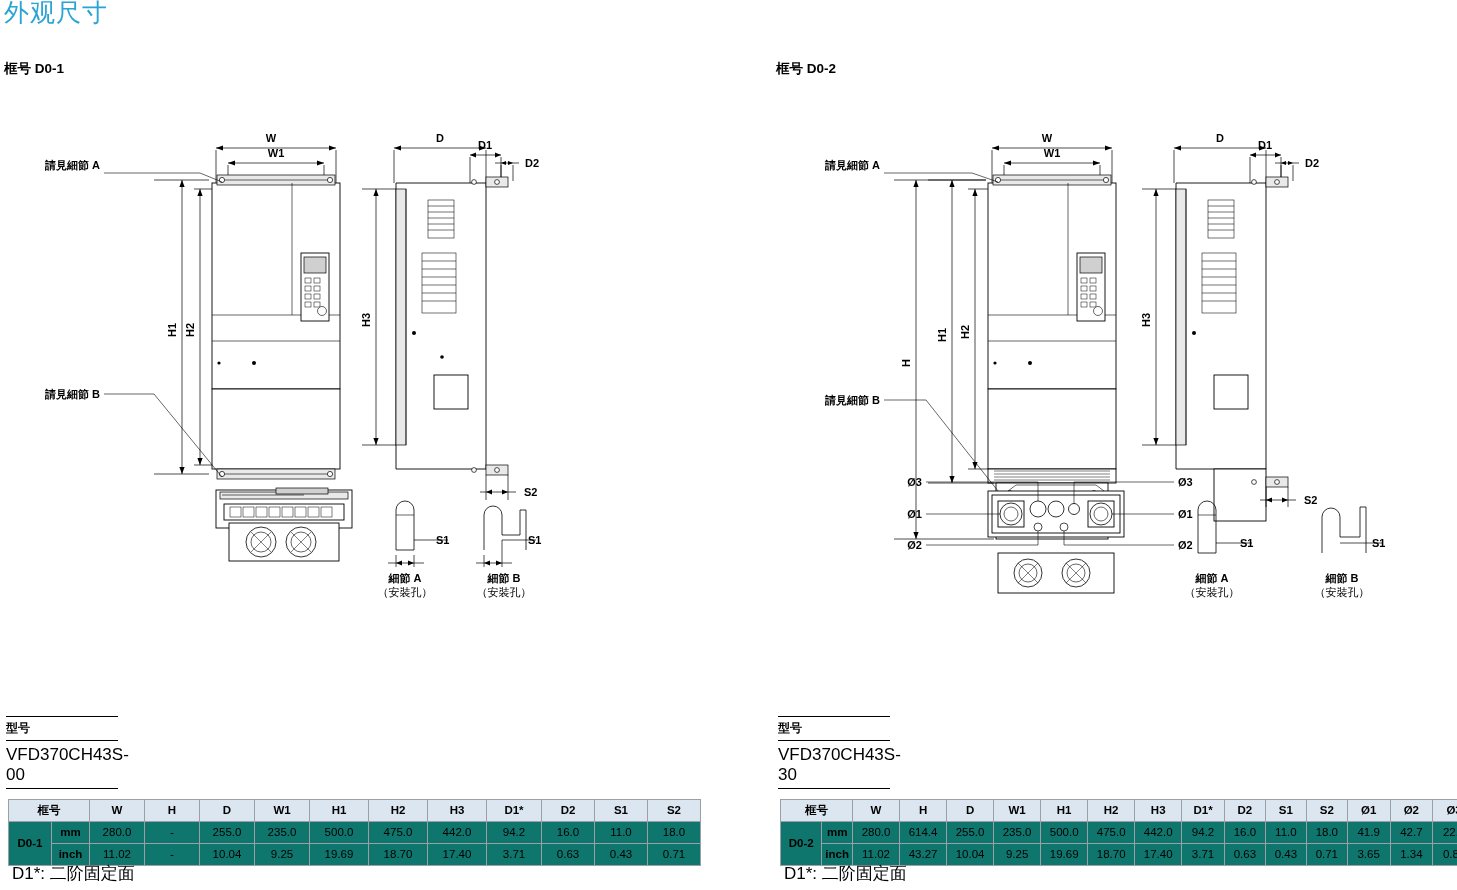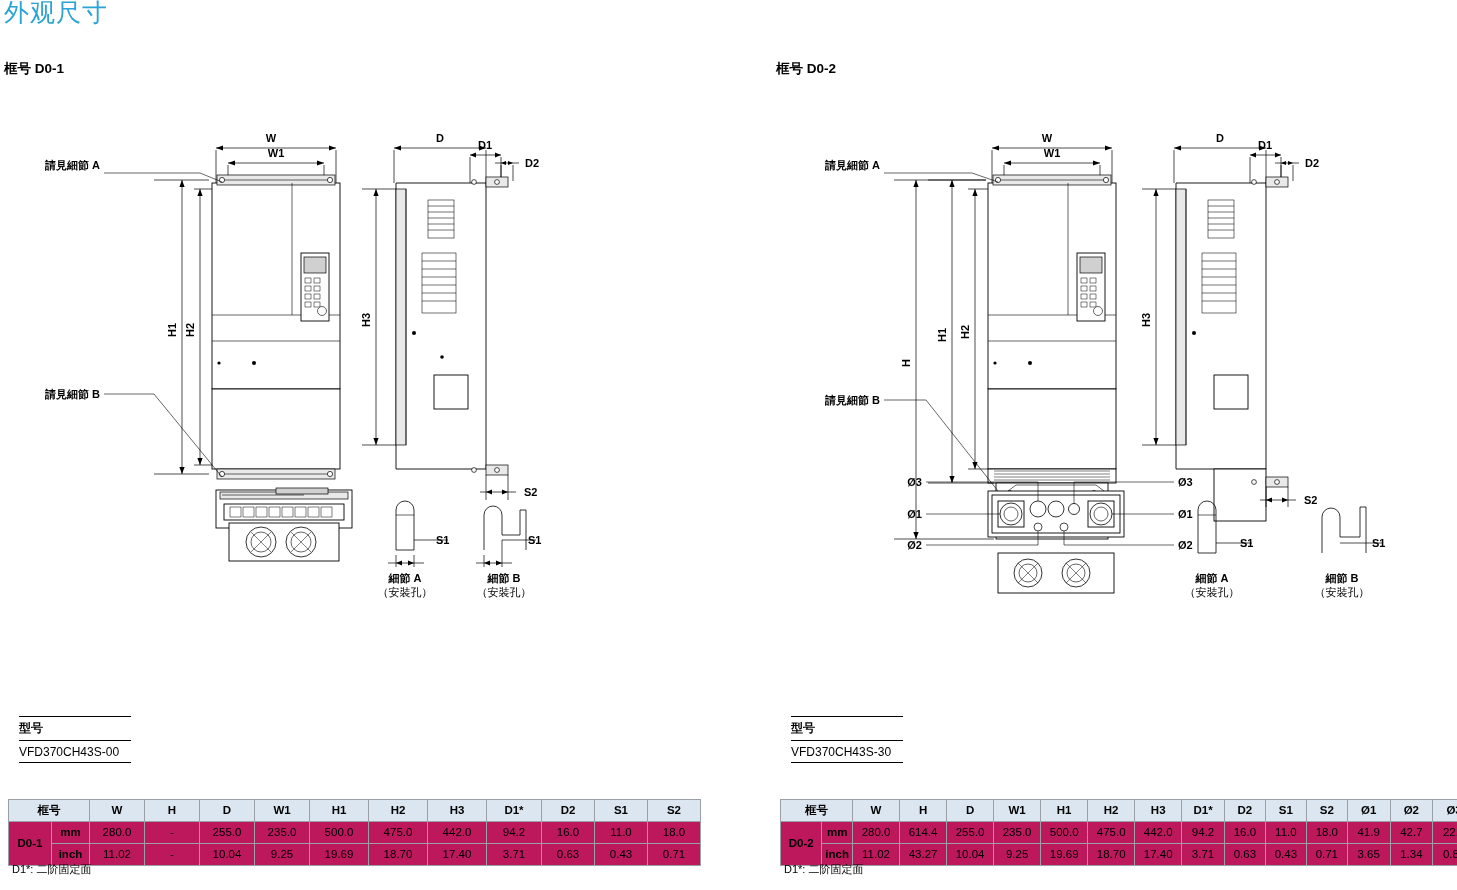--- a/index.html
+++ b/index.html
@@ -49,37 +49,37 @@
     position: absolute;
     left: 0;
     top: 95px;
     width: 700px;
     height: 560px;
   }
 
   
   .model-block {
     position: absolute;
-    left: 15px;
+    left: 2px;
     font-size: 12px;
   }
   .model-block .mb-title {
     font-weight: bold;
     border-top: 1.5px solid #000;
     border-bottom: 1px solid #000;
     padding: 3px 0 3px 0;
     width: 112px;
     box-sizing: border-box;
   }
   .model-block .mb-value {
     padding: 4px 0 3px 0;
     border-bottom: 1px solid #000;
     width: 112px;
     box-sizing: border-box;
-    font-size: 12px;
+    font-size: 17px;
   }
 
   
   table.dims {
     position: absolute;
     border-collapse: collapse;
     font-size: 11.5px;
   }
   table.dims th, table.dims td {
     border: 1px solid #9aa0a6;
@@ -88,33 +88,33 @@
     white-space: nowrap;
     line-height: 1.25;
   }
   table.dims th {
     background: #dce6f1;
     font-weight: bold;
     height: 17px;
   }
   table.dims td {
     height: 17px;
-    background: #be185d;
+    background: #0f766e;
   }
   td.rowhdr, th.rowhdr {
     background: #dce6f1;
     font-weight: bold;
   }
   td.unit {
     background: #dce6f1;
     font-weight: bold;
   }
   .footnote {
     position: absolute;
-    font-size: 11px;
+    font-size: 17px;
   }
 
   
   svg text {
     font-family: "Liberation Sans", sans-serif;
     font-size: 11px;
     fill: #000;
   }
   svg text.bold { font-weight: bold; }
   svg .ln { stroke: #000; stroke-width: 0.8; fill: none; }

